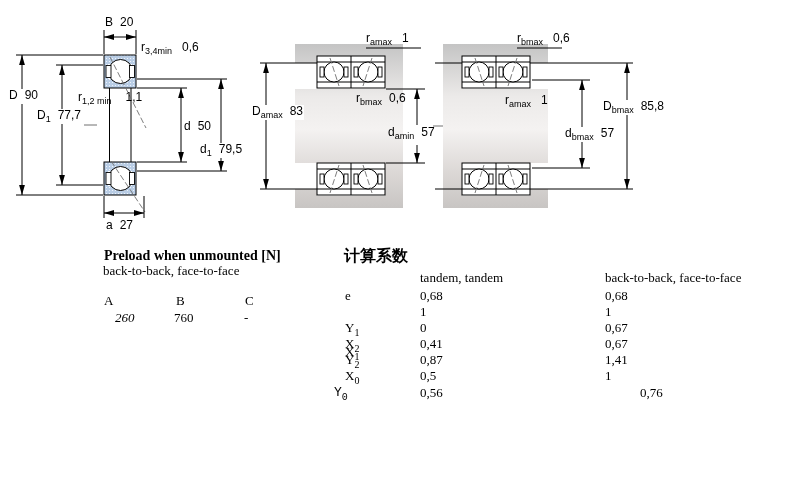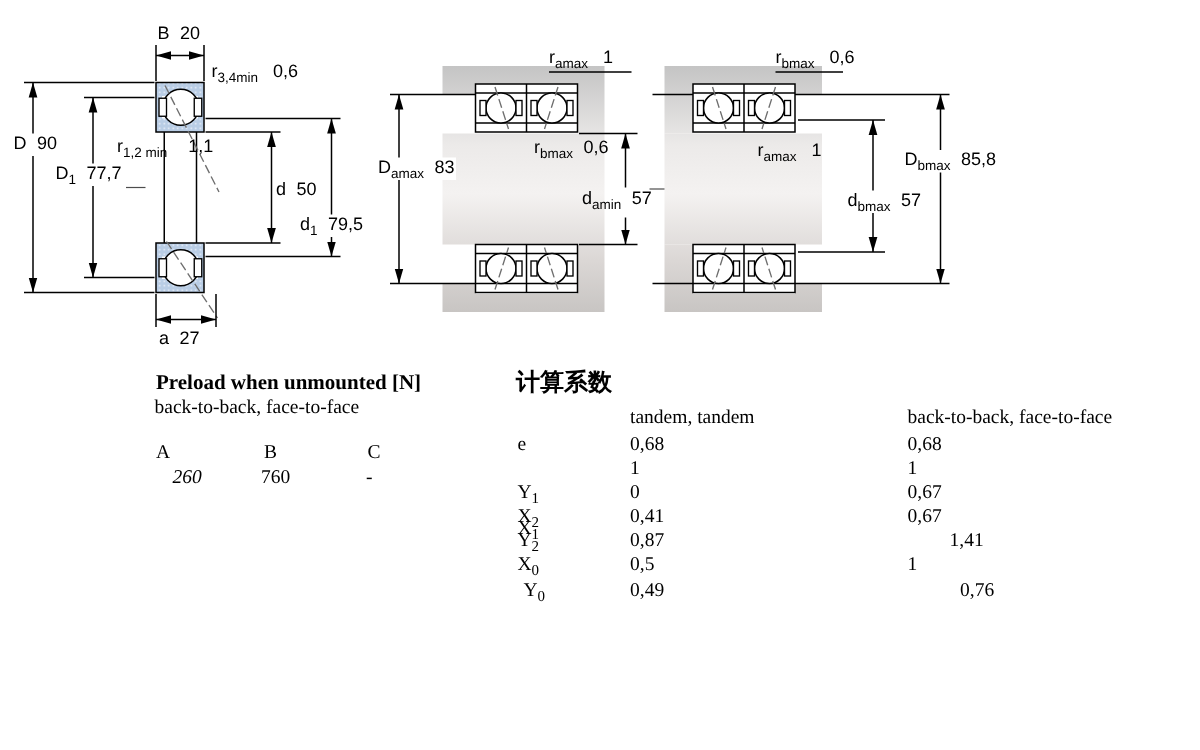--- a/index.html
+++ b/index.html
@@ -280,24 +280,24 @@
     <div class="ser" style="left:345px;top:321px;"><span>Y</span><sub>1</sub></div>
     <div class="ser" style="left:420px;top:321px;">0</div>
     <div class="ser" style="left:605px;top:321px;">0,67</div>
 
     <div class="ser" style="left:345px;top:337px;"><span>X</span><sub>2</sub></div>
     <div class="ser" style="left:420px;top:337px;">0,41</div>
     <div class="ser" style="left:605px;top:337px;">0,67</div>
 
     <div class="ser" style="left:345px;top:353px;"><span>Y</span><sub>2</sub></div>
     <div class="ser" style="left:420px;top:353px;">0,87</div>
-    <div class="ser" style="left:605px;top:353px;margin-left:28px;">1,41</div>
+    <div class="ser" style="left:605px;top:353px;">1,41</div>
 
     <div class="ser" style="left:345px;top:369px;"><span>X</span><sub>0</sub></div>
     <div class="ser" style="left:420px;top:369px;">0,5</div>
     <div class="ser" style="left:605px;top:369px;">1</div>
 
-    <div class="ser" style="left:349px;top:386px;"><span>Y</span><sub>0</sub></div>
-    <div class="ser" style="left:420px;top:386px;">0,49</div>
+    <div class="ser" style="left:334px;top:386px;font-family:Liberation Mono, monospace;"><span>Y</span><sub>0</sub></div>
+    <div class="ser" style="left:420px;top:386px;">0,56</div>
     <div class="ser" style="left:605px;top:386px;margin-left:35px;">0,76</div>
   </div>
 
 </div>
 
 </body></html>

